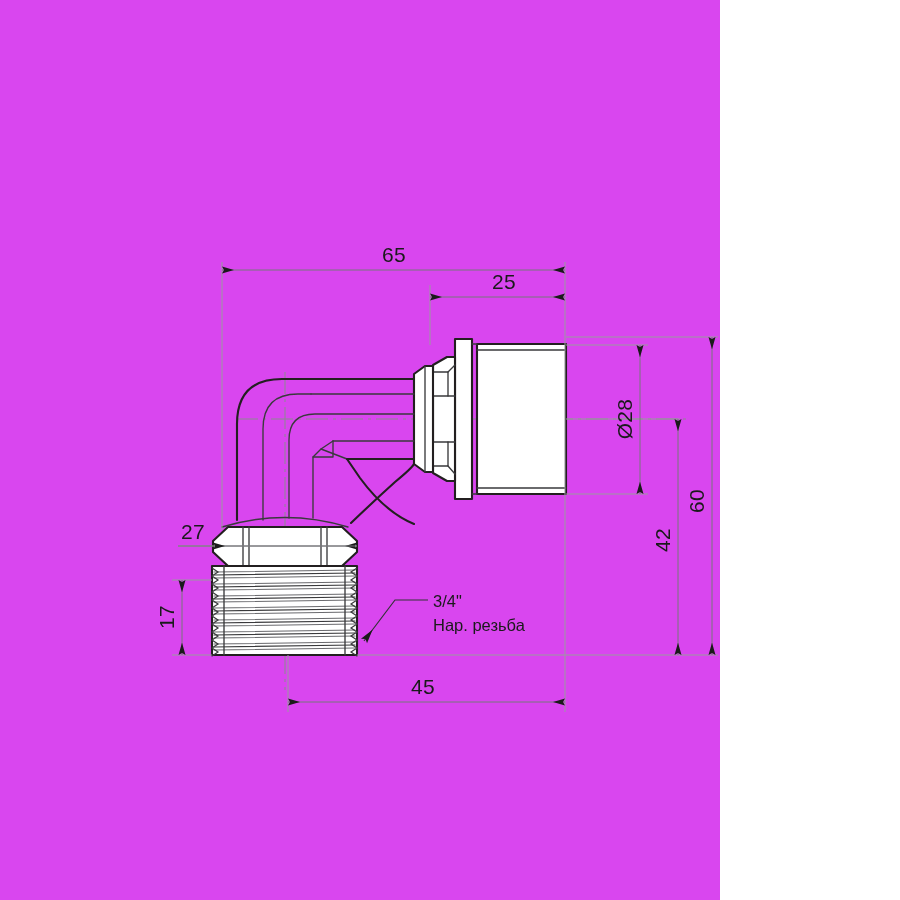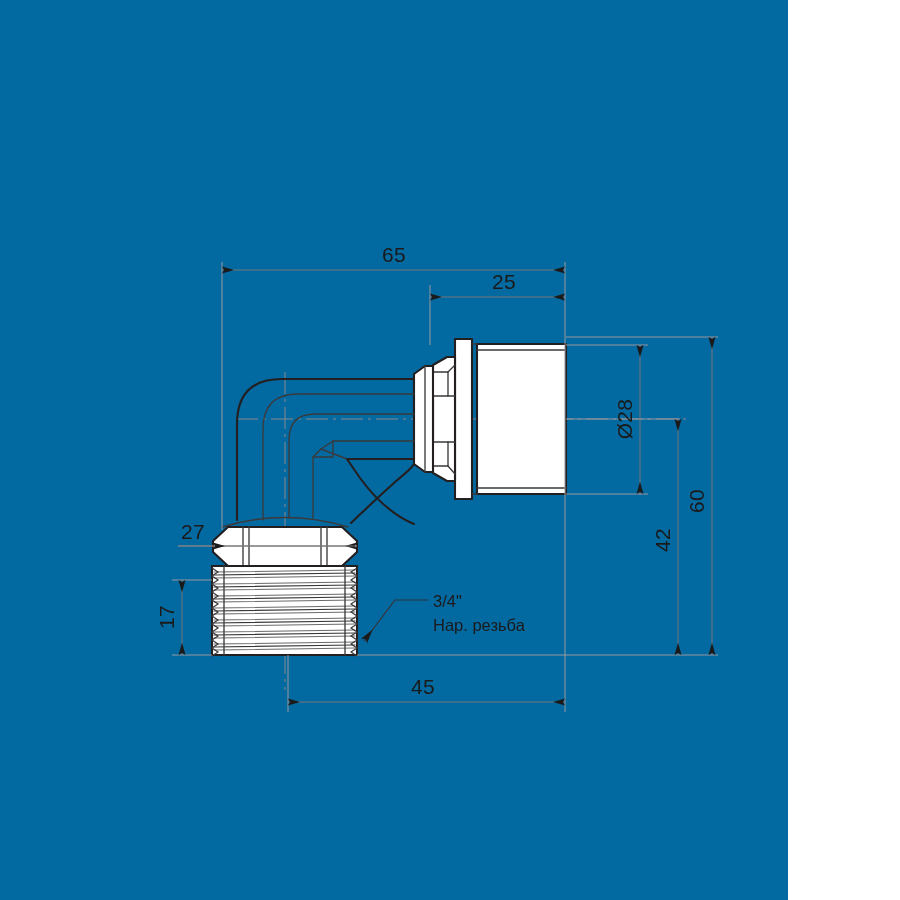--- a/index.html
+++ b/index.html
@@ -9,23 +9,23 @@
     background: #ffffff;
   }
   body {
     width: 900px;
     height: 900px;
     overflow: hidden;
     font-family: "Liberation Sans", sans-serif;
   }
   #drawing-root {
     position: relative;
-    width: 788px;
+    width: 720px;
     height: 900px;
-    background: #0369a1;
+    background: #d946ef;
   }
   svg.sheet {
     display: block;
     width: 900px;
     height: 900px;
   }
   
   .part-outline {
     fill: none;
     stroke: #231f20;

